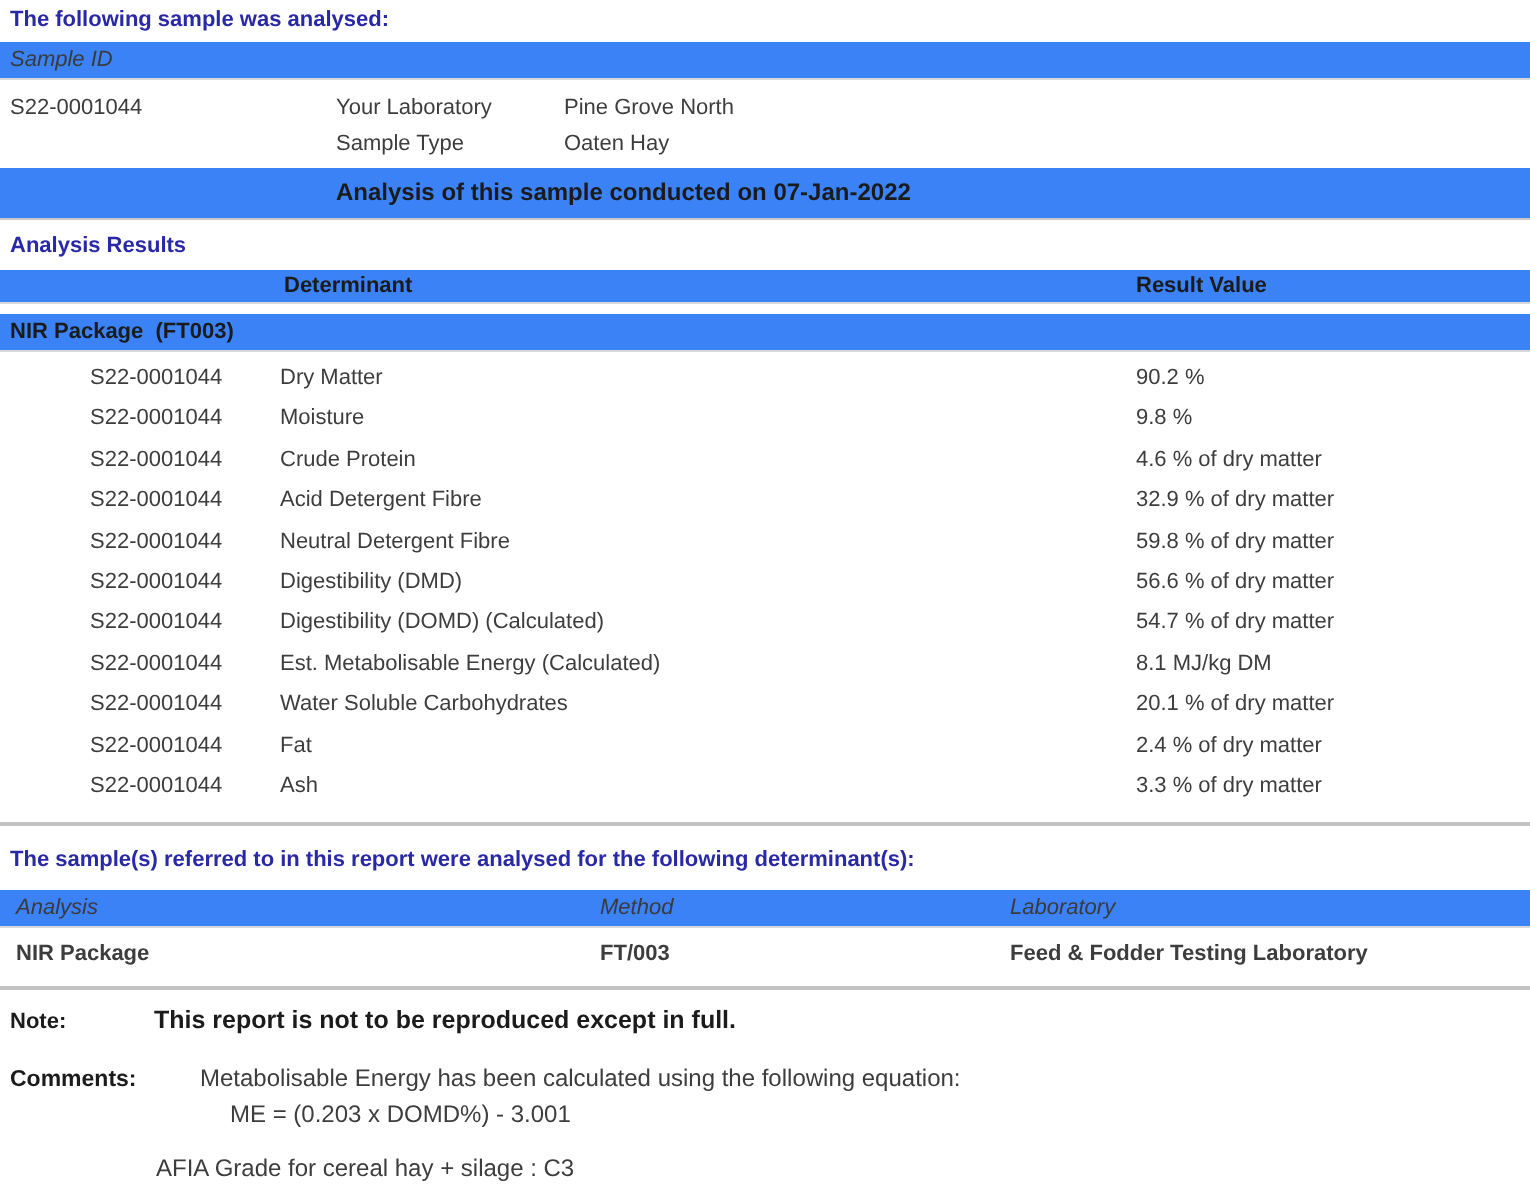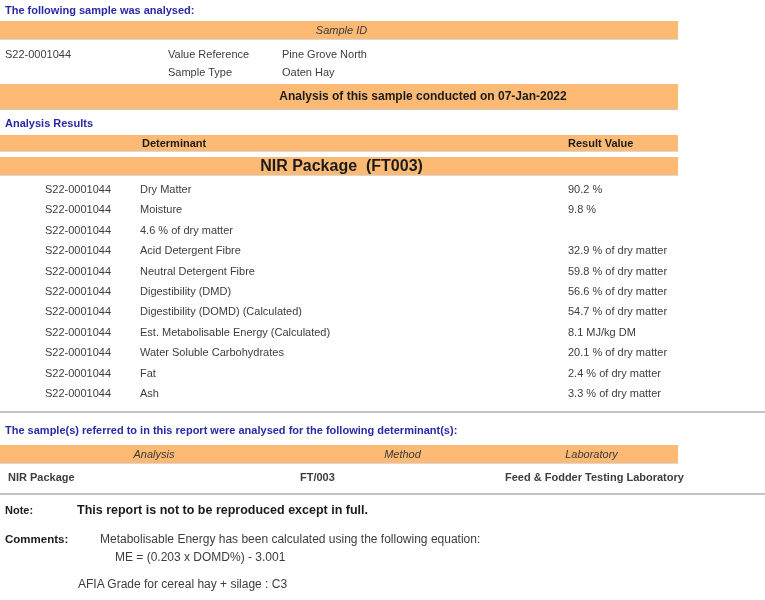--- a/index.html
+++ b/index.html
@@ -15,24 +15,23 @@
   .page { width: 765px; height: 600px; position: relative; }
 
   .blue-heading {
     color: #2929a8;
     font-weight: bold;
     font-size: 11px;
   }
   .report-title { margin: 4px 0 0 5px; }
 
   .graybar {
-    background: #fdba74;
+    background: #3b82f6;
     border-bottom: 1px solid #d8d8d8;
-    width: 678px;
-    text-align: center;
+    width: 765px;
   }
   .sampleid-bar {
     margin-top: 5px;
     height: 19px;
     line-height: 18px;
     padding-left: 5px;
     font-style: italic;
     color: #3a3a3a;
   }
 
@@ -68,21 +67,21 @@
   }
   .results-header-bar .col-determinant { position: absolute; left: 142px; top: 0; }
   .results-header-bar .col-result { position: absolute; left: 568px; top: 0; }
 
   .package-bar {
     margin-top: 5px;
     height: 19px;
     line-height: 18px;
     padding-left: 5px;
     font-weight: bold;
-    font-size: 16px;
+    font-size: 11px;
     color: #1b1b1b;
     white-space: pre;
   }
 
   .results-rows { margin-top: 3px; }
   .result-row {
     display: grid;
     grid-template-columns: 140px 428px auto;
     height: 20.4px;
     line-height: 20.4px;
@@ -149,21 +148,21 @@
 
 <div class="page">
 
   <div class="blue-heading report-title">The following sample was analysed:</div>
 
   <div class="graybar sampleid-bar">Sample ID</div>
 
   <div class="sample-info">
     <div class="row">
       <div class="cell-id">S22-0001044</div>
-      <div>Value Reference</div>
+      <div>Your Laboratory</div>
       <div>Pine Grove North</div>
     </div>
     <div class="row">
       <div class="cell-id"></div>
       <div>Sample Type</div>
       <div>Oaten Hay</div>
     </div>
   </div>
 
   <div class="graybar conducted-bar">Analysis of this sample conducted on 07-Jan-2022</div>
@@ -183,20 +182,21 @@
       <div class="cell-determinant">Dry Matter</div>
       <div class="cell-value">90.2 %</div>
     </div>
       <div class="result-row">
       <div class="cell-sample">S22-0001044</div>
       <div class="cell-determinant">Moisture</div>
       <div class="cell-value">9.8 %</div>
     </div>
       <div class="result-row">
       <div class="cell-sample">S22-0001044</div>
+      <div class="cell-determinant">Crude Protein</div>
       <div class="cell-value">4.6 % of dry matter</div>
     </div>
       <div class="result-row">
       <div class="cell-sample">S22-0001044</div>
       <div class="cell-determinant">Acid Detergent Fibre</div>
       <div class="cell-value">32.9 % of dry matter</div>
     </div>
       <div class="result-row">
       <div class="cell-sample">S22-0001044</div>
       <div class="cell-determinant">Neutral Detergent Fibre</div>

